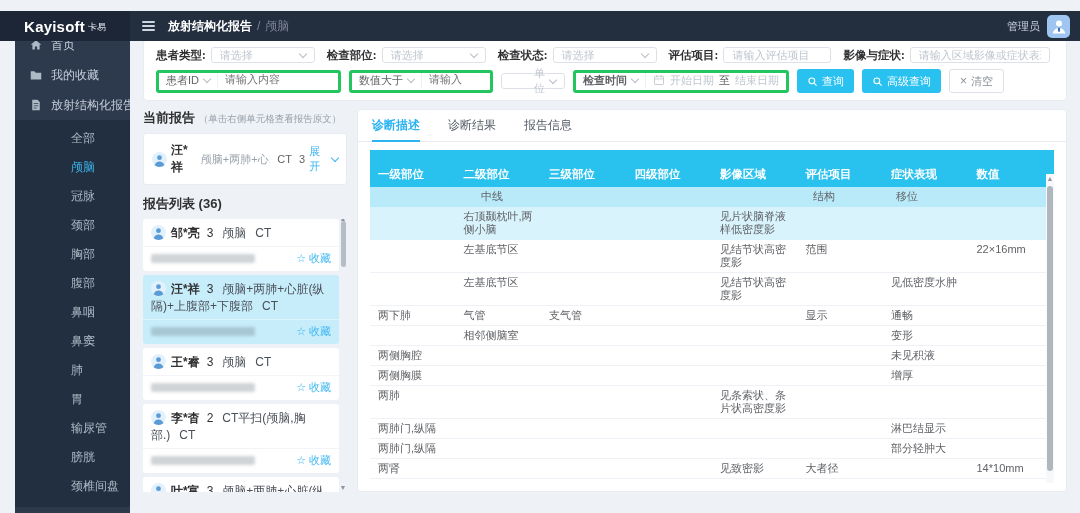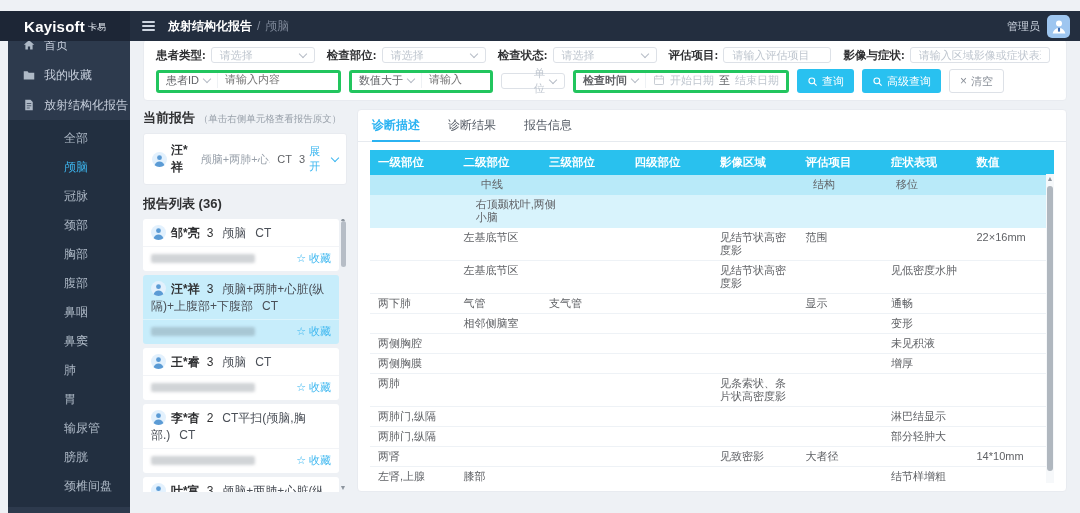--- a/index.html
+++ b/index.html
@@ -14,21 +14,21 @@
   .burger{margin:0 13px 0 12px;display:flex;flex-direction:column;gap:2px;cursor:pointer;}
   .burger i{display:block;width:13px;height:2px;background:#cdd5e0;border-radius:1px;}
   .crumb-sec{color:#fff;font-size:12px;font-weight:bold;}
   .crumb-sep{color:#7d8798;font-size:12px;margin:0 5px;}
   .crumb-cur{color:#7d8798;font-size:12px;}
   .top-right{margin-left:auto;display:flex;align-items:center;gap:7px;padding-right:10px;}
   .user-name{color:#cbd3de;font-size:11px;}
   .avatar{width:23px;height:23px;border-radius:5px;background:#9ec6f0;display:flex;align-items:center;justify-content:center;overflow:hidden;}
 
   
-  .sidebar{position:absolute;top:30px;left:8px;width:130px;bottom:0;background:#2d3a4d;}
+  .sidebar{position:absolute;top:30px;left:15px;width:130px;bottom:0;background:#2d3a4d;}
   .side-item{height:30px;display:flex;align-items:center;padding-left:15px;gap:9px;color:#c6cedb;font-size:12px;cursor:pointer;white-space:nowrap;}
   .side-item .s-icon{display:flex;align-items:center;flex:none;}
   .caret-up{width:6px;height:6px;border-right:1px solid #8f99a8;border-bottom:1px solid #8f99a8;transform:rotate(-135deg);margin-left:auto;margin-right:14px;margin-top:3px;}
   .submenu{background:#222f40;padding:4px 0 6px;}
   .subitem{height:29px;line-height:29px;padding-left:56px;font-size:12px;color:#aeb9c6;cursor:pointer;white-space:nowrap;}
   .subitem.active{color:#3db7f0;}
 
   
   .main{position:absolute;left:130px;top:30px;right:0;bottom:0;background:#eef1f5;padding:9px 13px 0;overflow:hidden;}
 
@@ -86,21 +86,21 @@
   .list-arrow{position:absolute;right:0;width:8px;text-align:center;font-size:7px;color:#8d959e;line-height:8px;}
   .list-arrow.up{top:-4px;} .list-arrow.down{bottom:0;}
 
   
   .right-card{flex:1;background:#fff;border-radius:4px;border:1px solid #e8ebf0;position:relative;overflow:hidden;}
   .tabs{display:flex;gap:28px;padding:0 14px;height:32px;align-items:center;border-bottom:1px solid #e6eaef;}
   .tab{font-size:12px;color:#555c66;height:32px;line-height:31px;cursor:pointer;white-space:nowrap;}
   .tab.active{color:#2bb3f2;border-bottom:2px solid #2bb3f2;font-weight:bold;}
   .tablewrap{position:absolute;top:40px;left:12px;right:12px;bottom:8px;overflow:hidden;}
   .thead{display:flex;background:#29c1ee;}
-  .th{flex:1;padding:5px 8px;color:#fff;font-size:11.5px;font-weight:bold;white-space:nowrap;overflow:hidden;}
+  .th{flex:1;padding:5px 8px;color:#fff;font-size:11.5px;font-weight:bold;white-space:nowrap;overflow:hidden;margin-top:12px;}
   .tr{display:flex;border-bottom:1px solid #eef2f6;background:#fff;}
   .tr.strong{background:#b9eaf9;border-bottom-color:#b9eaf9;padding-left:20px;}
   .tr.light{background:#d8f3fc;border-bottom-color:#d8f3fc;}
   .td{flex:1;padding:3px 8px;font-size:11px;line-height:13px;color:#606266;word-break:break-all;}
   .tbl-scroll{position:absolute;top:24px;right:0;bottom:0;width:8px;background:#f6f8fa;}
   .tbl-up{position:absolute;top:1px;left:0;width:8px;text-align:center;font-size:7px;color:#8d959e;line-height:8px;}
   .tbl-thumb{position:absolute;top:12px;left:1px;width:6px;bottom:12px;background:#b0b7bf;border-radius:3px;}
 </style>
 </head>
 <body>
@@ -399,20 +399,21 @@
               <div class="td"></div>
               <div class="td">结构</div>
               <div class="td">移位</div>
               <div class="td"></div>
             </div>
             <div class="tr light">
               <div class="td"></div>
               <div class="td">右顶颞枕叶,两侧小脑</div>
               <div class="td"></div>
               <div class="td"></div>
+              <div class="td">见片状脑脊液样低密度影</div>
               <div class="td"></div>
               <div class="td"></div>
               <div class="td"></div>
             </div>
             <div class="tr">
               <div class="td"></div>
               <div class="td">左基底节区</div>
               <div class="td"></div>
               <div class="td"></div>
               <div class="td">见结节状高密度影</div>

